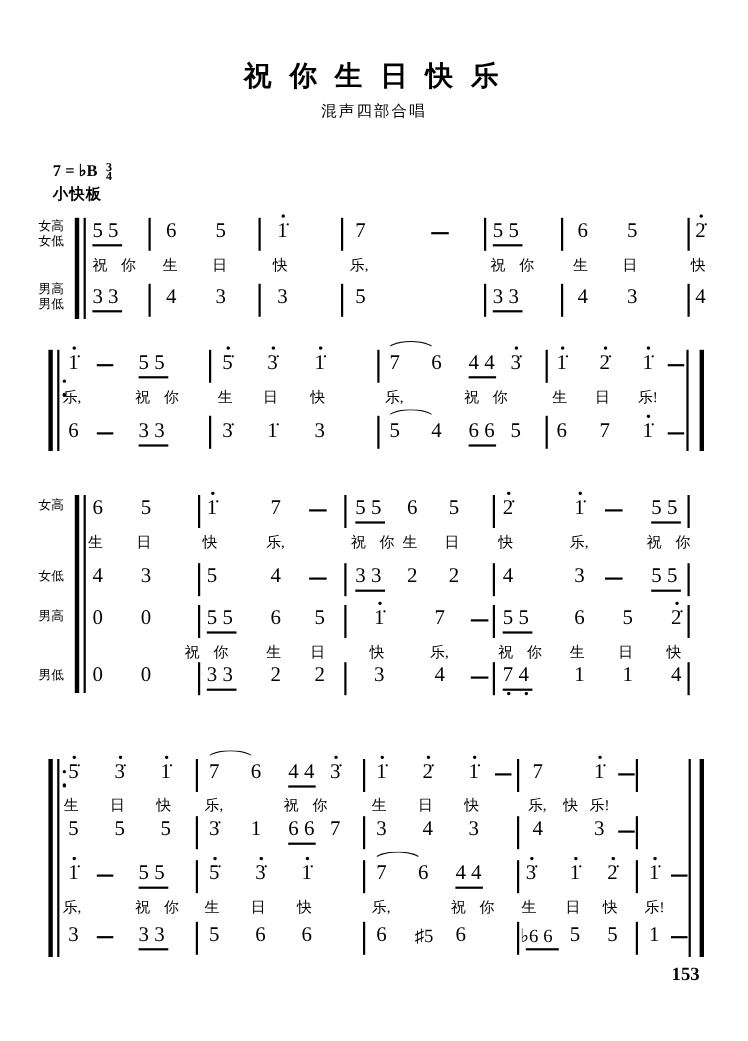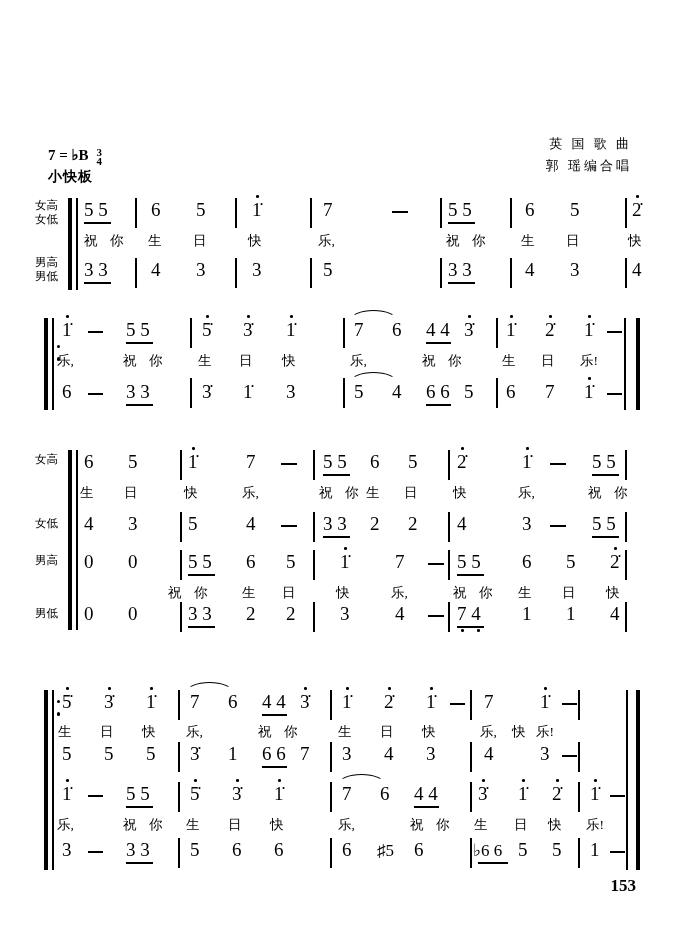--- a/index.html
+++ b/index.html
@@ -166,24 +166,22 @@
   .watermark .mark {
     color: #111;
     font-family: "Liberation Serif", serif;
   }
 </style>
 </head>
 <body>
 
 <div class="page">
 
-  <div class="credits">
-    <div>英 国 歌 曲</div>
-    <div>郭  瑶编合唱</div>
-  </div>
+  <div class="title">祝 你 生 日 快 乐</div>
+  <div class="subtitle">混声四部合唱</div>
   <div class="keysig">
     <span>7 = ♭B</span>
     <span class="meter">3<br>4</span>
   </div>
   <div class="tempo">小快板</div>
 
   <div class="system" style="left:0;top:0;width:680px;height:300px;">
 
     <div class="partlabel" style="left:35px;top:198px;">女高</div>
     <div class="partlabel" style="left:35px;top:212px;">女低</div>

